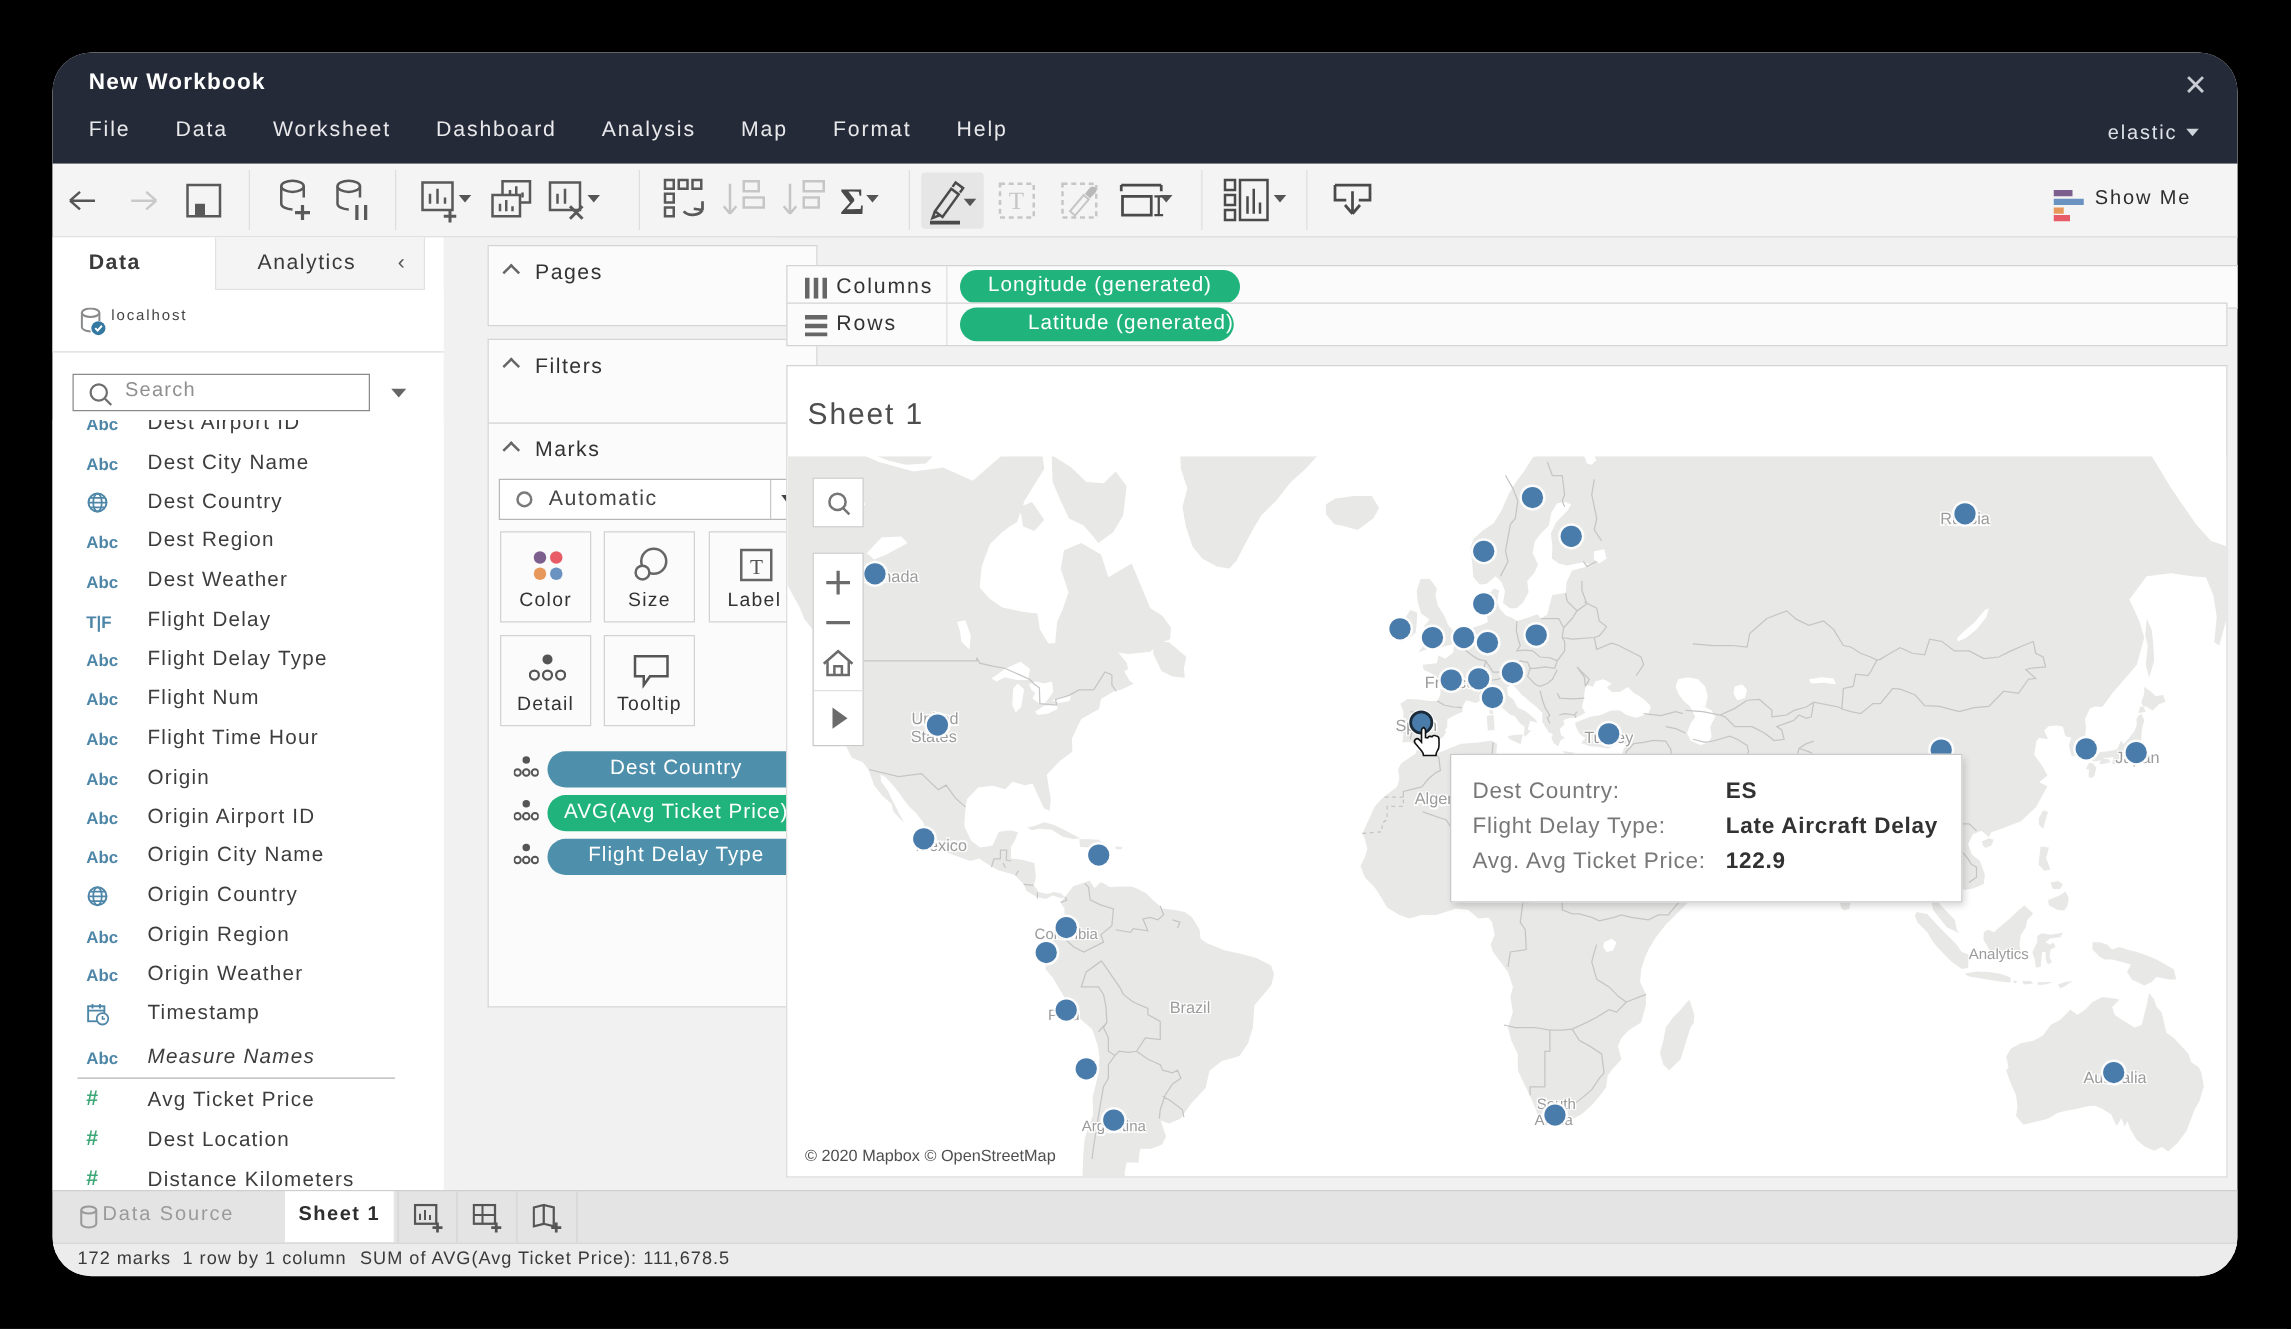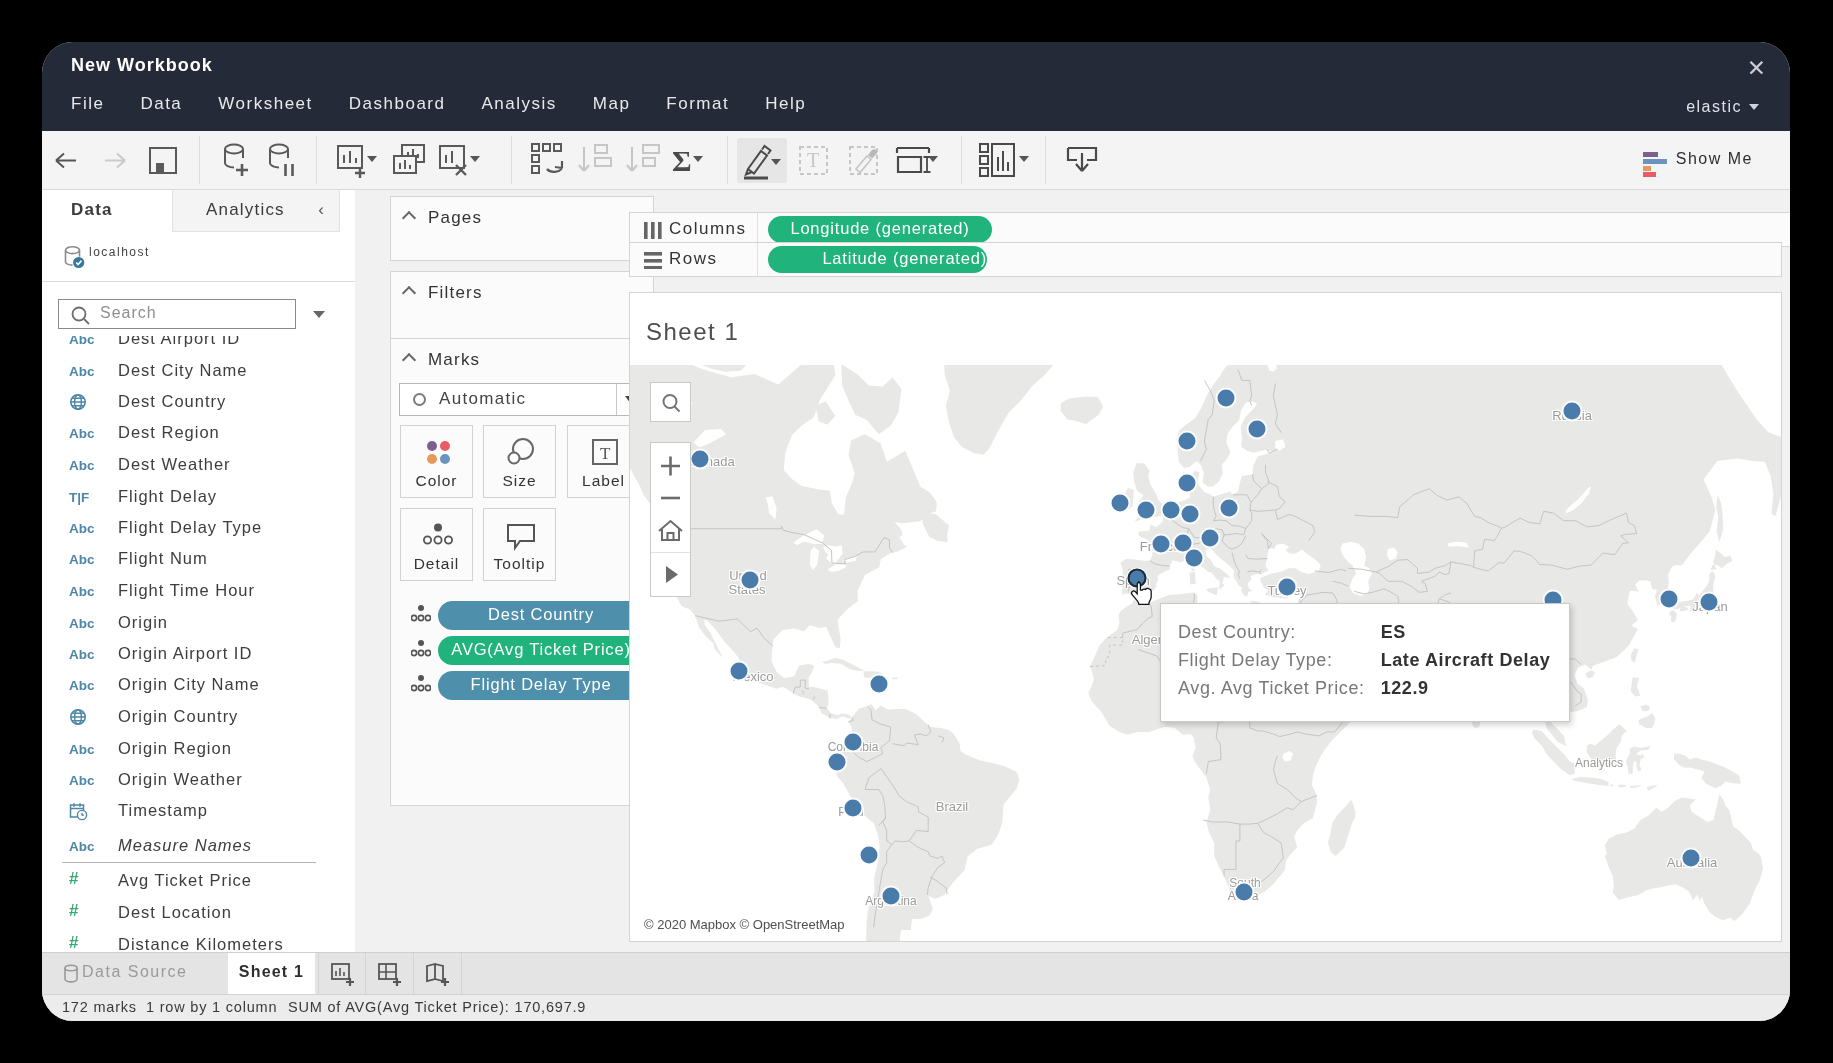--- a/index.html
+++ b/index.html
@@ -564,15 +564,15 @@
   <div class="newbtn" style="left:372px;">
     <svg style="position:absolute;left:12px;top:10px;" width="26" height="24" viewBox="0 0 26 24">
       <path d="M1 3 l8 -2 v15 l-8 2 z M9 1 l8 2 v15 l-8 -2" fill="none" stroke="#555" stroke-width="1.8"></path>
       <path d="M19 15 v8 M15 19 h8" stroke="#555" stroke-width="2.2"></path>
     </svg>
   </div>
 </div>
 <div id="statusbar">
   <span style="left:20px;">172 marks</span>
   <span style="left:104px;">1 row by 1 column</span>
-  <span style="left:246px;">SUM of AVG(Avg Ticket Price): 170,697.9</span>
+  <span style="left:246px;">SUM of AVG(Avg Ticket Price): 111,678.5</span>
 </div>
 </div>
 
 </body></html>

